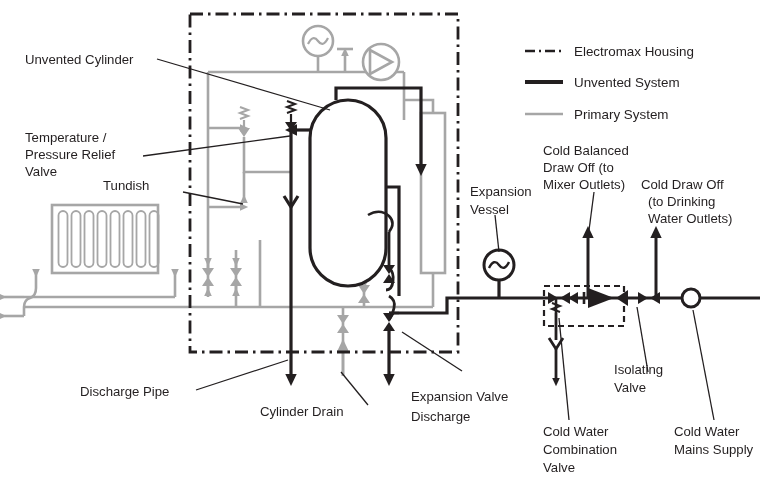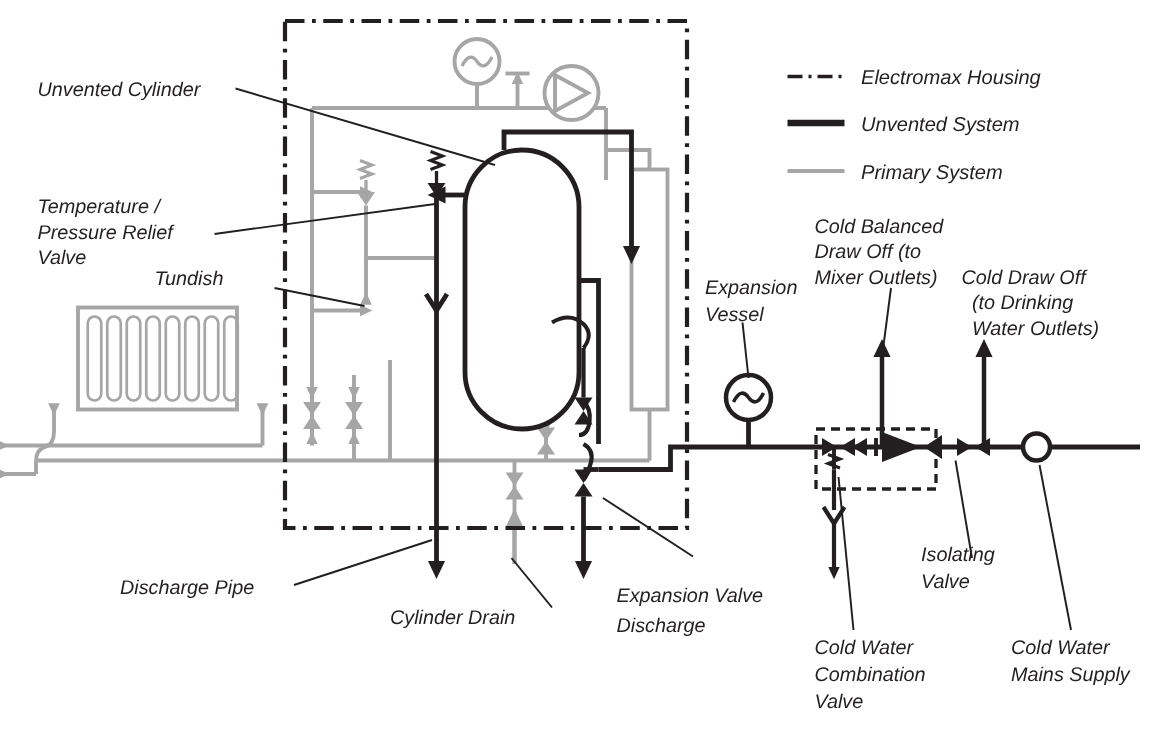--- a/index.html
+++ b/index.html
@@ -1,21 +1,21 @@
 <!DOCTYPE html>
 <html><head>
 <meta charset="utf-8">
 <title>Unvented Cylinder Schematic</title>
 <style>
   html,body{margin:0;padding:0;background:#ffffff;}
   body{
     font-family:"Liberation Sans","DejaVu Sans",sans-serif;
     width:776px;height:496px;overflow:hidden;position:relative;
   }
-  #stage{position:relative;width:776px;height:496px;background:#fff;font-style:italic;}
+  #stage{position:relative;width:776px;height:496px;background:#fff;}
   svg{display:block;}
   .lbl{
     font-family:"Liberation Sans","DejaVu Sans",sans-serif;
     font-size:13.2px;
     fill:#231f20;
     dominant-baseline:auto;
   }
   .lbl-legend{font-size:13.4px;}
   text{white-space:pre;}
 </style>

